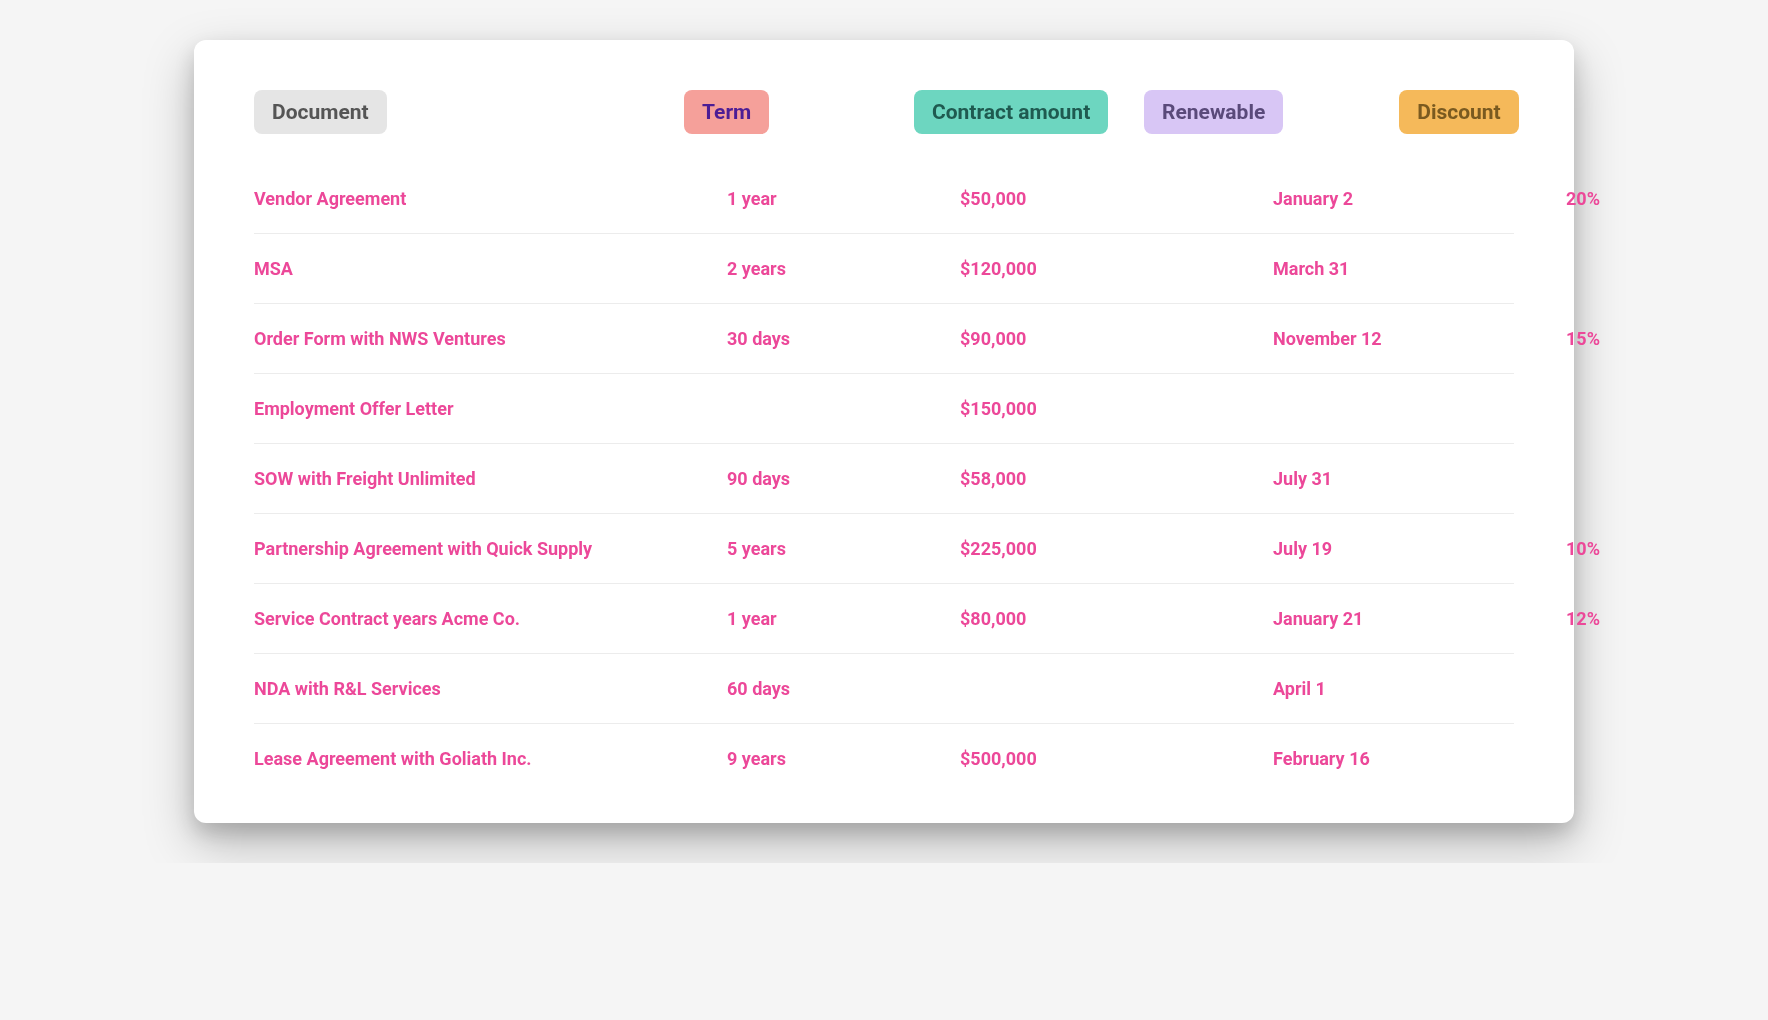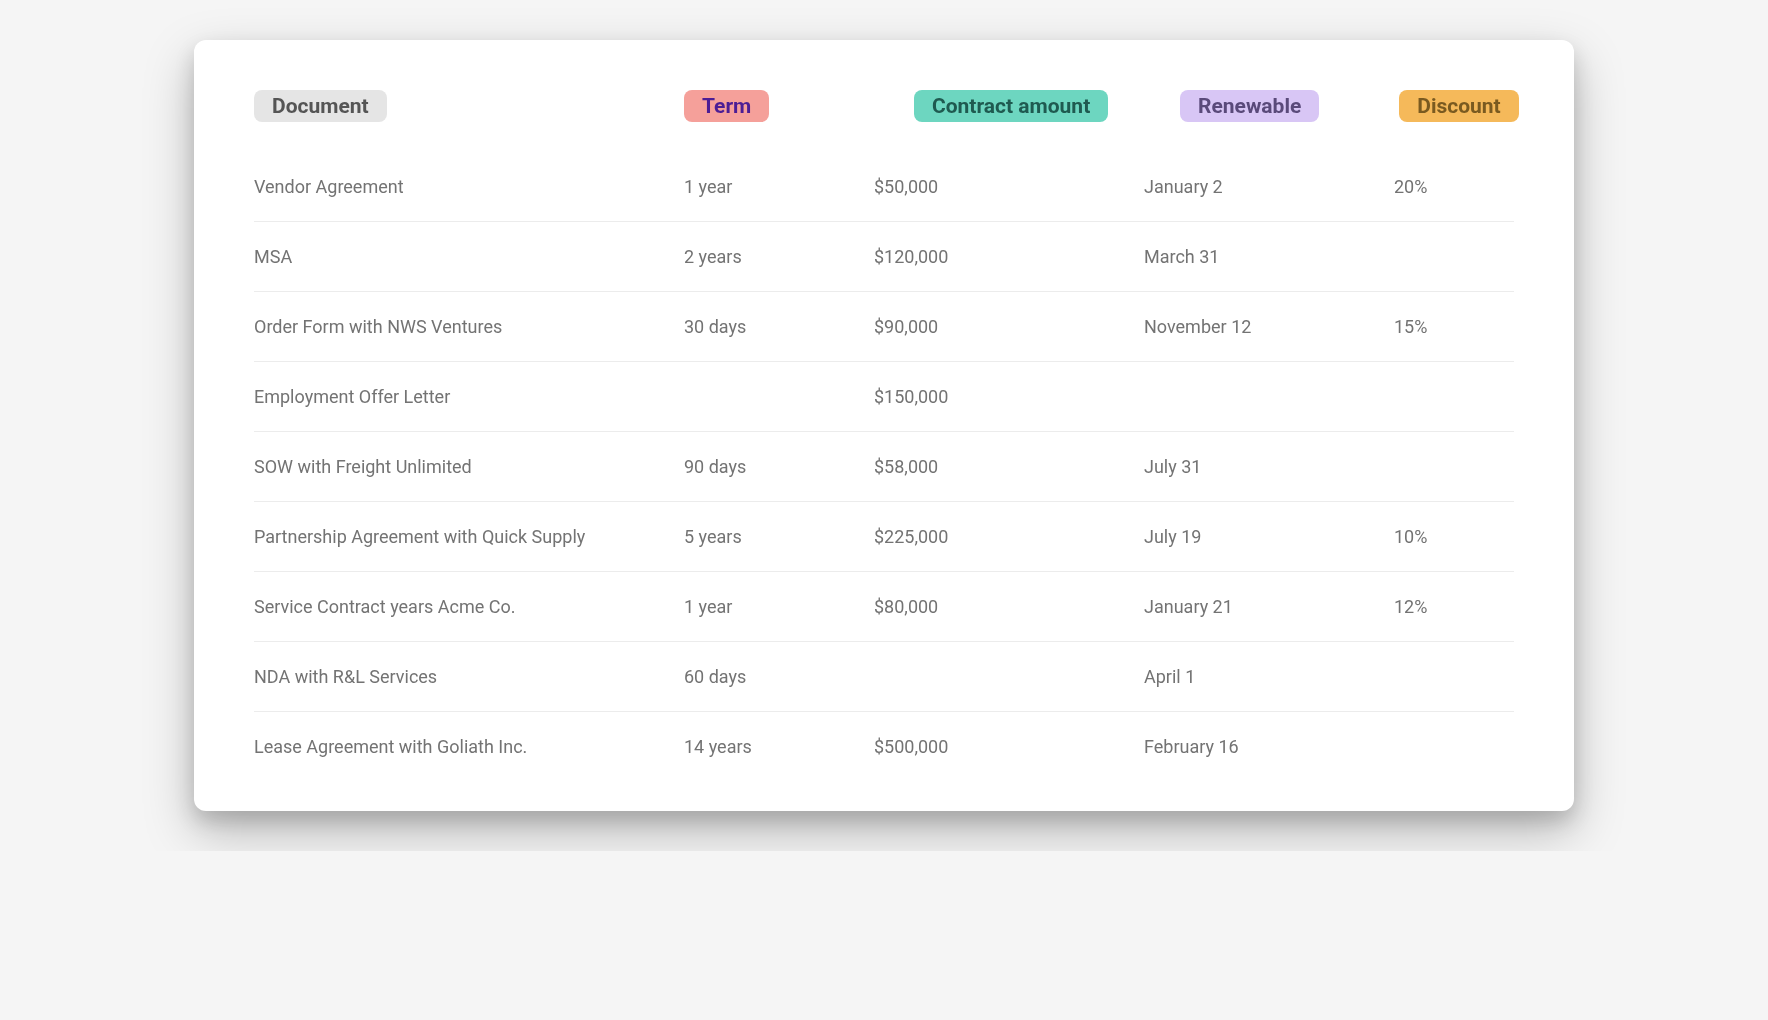--- a/index.html
+++ b/index.html
@@ -21,39 +21,40 @@
     .header-row {
       display: grid;
       grid-template-columns: 430px 190px 270px 250px 130px;
       align-items: center;
       padding-bottom: 30px;
     }
     .header-cell { display: flex; }
     .header-cell.right { justify-content: center; }
     .pill {
       display: inline-block;
-      padding: 4px 18px;
+      padding: 10px 18px;
       border-radius: 8px;
       font-size: 21px;
       font-weight: 700;
     }
     .pill-document { background: #e5e5e5; color: #555; }
     .pill-term { background: #f5a09a; color: #4c1d95; }
     .pill-contract { background: #6dd6c0; color: #1f5a50; margin-left: 40px; }
-    .pill-renewable { background: #d8c6f5; color: #5a4a7a; margin-left: 36px; }
+    .pill-renewable { background: #d8c6f5; color: #5a4a7a; }
     .pill-discount { background: #f5b95a; color: #7a5a20; }
     .data-row {
       display: grid;
       grid-template-columns: 430px 190px 270px 250px 130px;
       align-items: center;
       padding: 24px 0;
       border-top: 1px solid #ececec;
       font-size: 18px;
-      font-weight: 400;
-      color: #737373;
+      font-weight: 700;
+      color: #ec4899;
+      gap: 43px;
     }
     .data-row:first-of-type { border-top: none; }
     .cell { padding-right: 10px; }
   </style>
 </head>
 <body>
 
 <div class="card">
   <div class="header-row">
     <div class="header-cell">
@@ -124,19 +125,19 @@
       </div>
       <div class="data-row">
         <div class="cell">NDA with R&amp;L Services</div>
         <div class="cell">60 days</div>
         <div class="cell"></div>
         <div class="cell">April 1</div>
         <div class="cell"></div>
       </div>
       <div class="data-row">
         <div class="cell">Lease Agreement with Goliath Inc.</div>
-        <div class="cell">14 years</div>
+        <div class="cell">9 years</div>
         <div class="cell">$500,000</div>
         <div class="cell">February 16</div>
         <div class="cell"></div>
       </div>
     </div>
 </div>
 
 </body></html>

